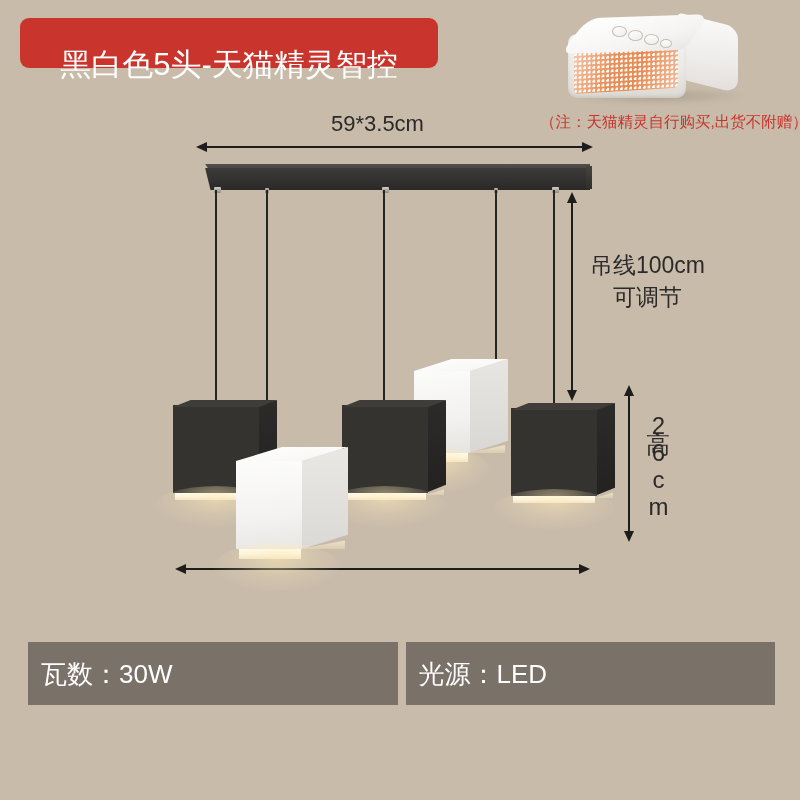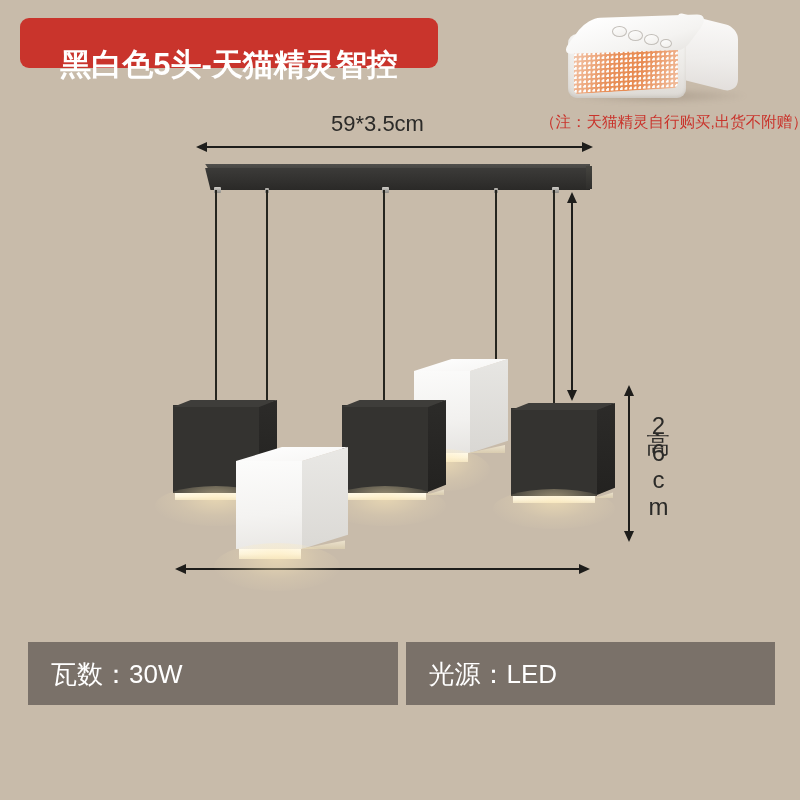--- a/index.html
+++ b/index.html
@@ -25,21 +25,21 @@
     height: 50px;
     background: #c9342c;
     border-radius: 9px;
     display: flex;
     align-items: center;
     justify-content: center;
   }
   #title-badge .txt {
     color: #ffffff;
     font-size: 31px;
-    font-weight: bold;
+    font-weight: normal;
     letter-spacing: 0px;
     line-height: 1;
     white-space: nowrap;
     margin-top: 43px;
   }
 
   
   #speaker-area {
     position: absolute;
     left: 540px;
@@ -287,21 +287,21 @@
     display: grid;
     grid-template-columns: 1fr 1fr;
     grid-template-rows: 1fr 1fr;
     column-gap: 8px;
     row-gap: 7px;
   }
   .spec-cell {
     background: #7a7169;
     display: flex;
     align-items: center;
-    padding-left: 23px;
+    padding-left: 13px;
     box-sizing: border-box;
   }
   .spec-cell .spec-text {
     color: #ffffff;
     font-size: 26px;
     line-height: 1;
     white-space: nowrap;
   }
   .spec-cell .spec-text sup {
     font-size: 0.55em;
@@ -398,20 +398,22 @@
       <div class="face-topq" style="left:0px; top:0px; width:112px; height:18px; background:linear-gradient(170deg,#ffffff 0%,#f5f4f2 100%); clip-path:polygon(0% 78%, 59% 78%, 100% 0%, 41% 0%);"></div>
       <div class="diffuser" style="left:3px; top:102px; width:62px; height:10px;"></div>
       <div class="diffuser-side" style="left:64px; top:92px; width:45px; height:10px; clip-path:polygon(0% 100%, 100% 14%, 100% 100%, 0% 100%);"></div>
       <div class="glow" style="left:-22px; top:96px; width:126px; height:48px;"></div>
     </div>
 
     <div class="arrow-line-v" style="left:571px; top:200px; height:198px;"></div>
     <div class="av up" style="left:567px; top:192px;"></div>
     <div class="av down" style="left:567px; top:390px;"></div>
     <div class="dim-label" style="left:590px; top:253px; font-size:23px; text-align:center;">
+      <div>吊线100cm</div>
+      <div style="margin-top:6px;">可调节</div>
     </div>
 
     <div class="arrow-line-v" style="left:628px; top:393px; height:146px;"></div>
     <div class="av up" style="left:624px; top:385px;"></div>
     <div class="av down" style="left:624px; top:531px;"></div>
     <div class="vert-text" style="left:646px; top:412px; font-size:24px;">高26cm</div>
 
     <div class="arrow-line-h" style="left:182px; top:568px; width:404px;"></div>
     <div class="ah left" style="left:175px; top:564px;"></div>
     <div class="ah right" style="left:579px; top:564px;"></div>

